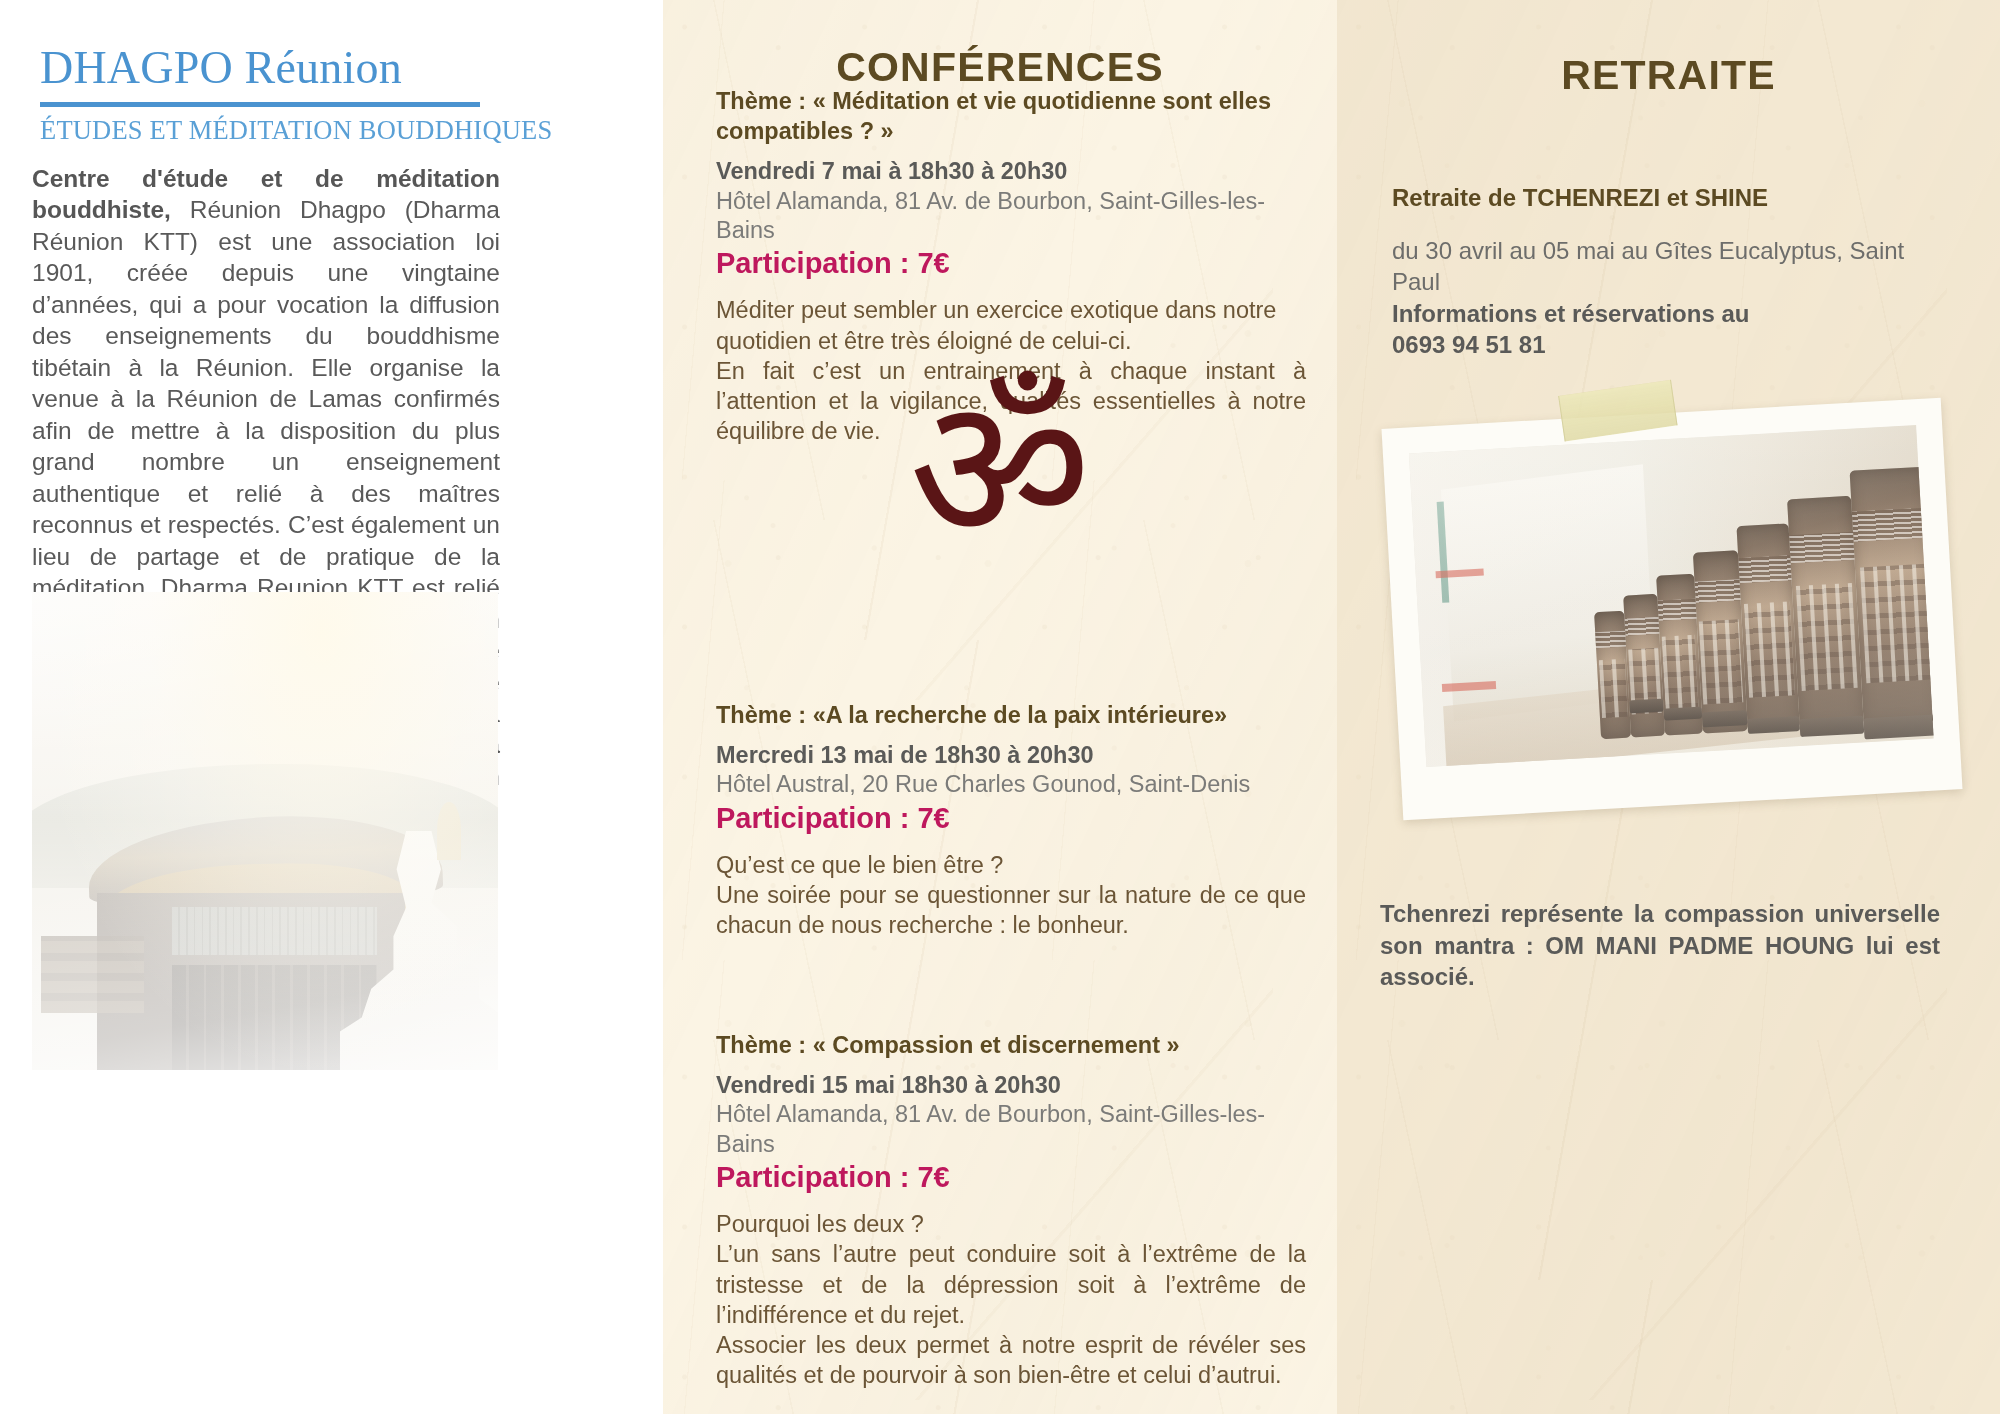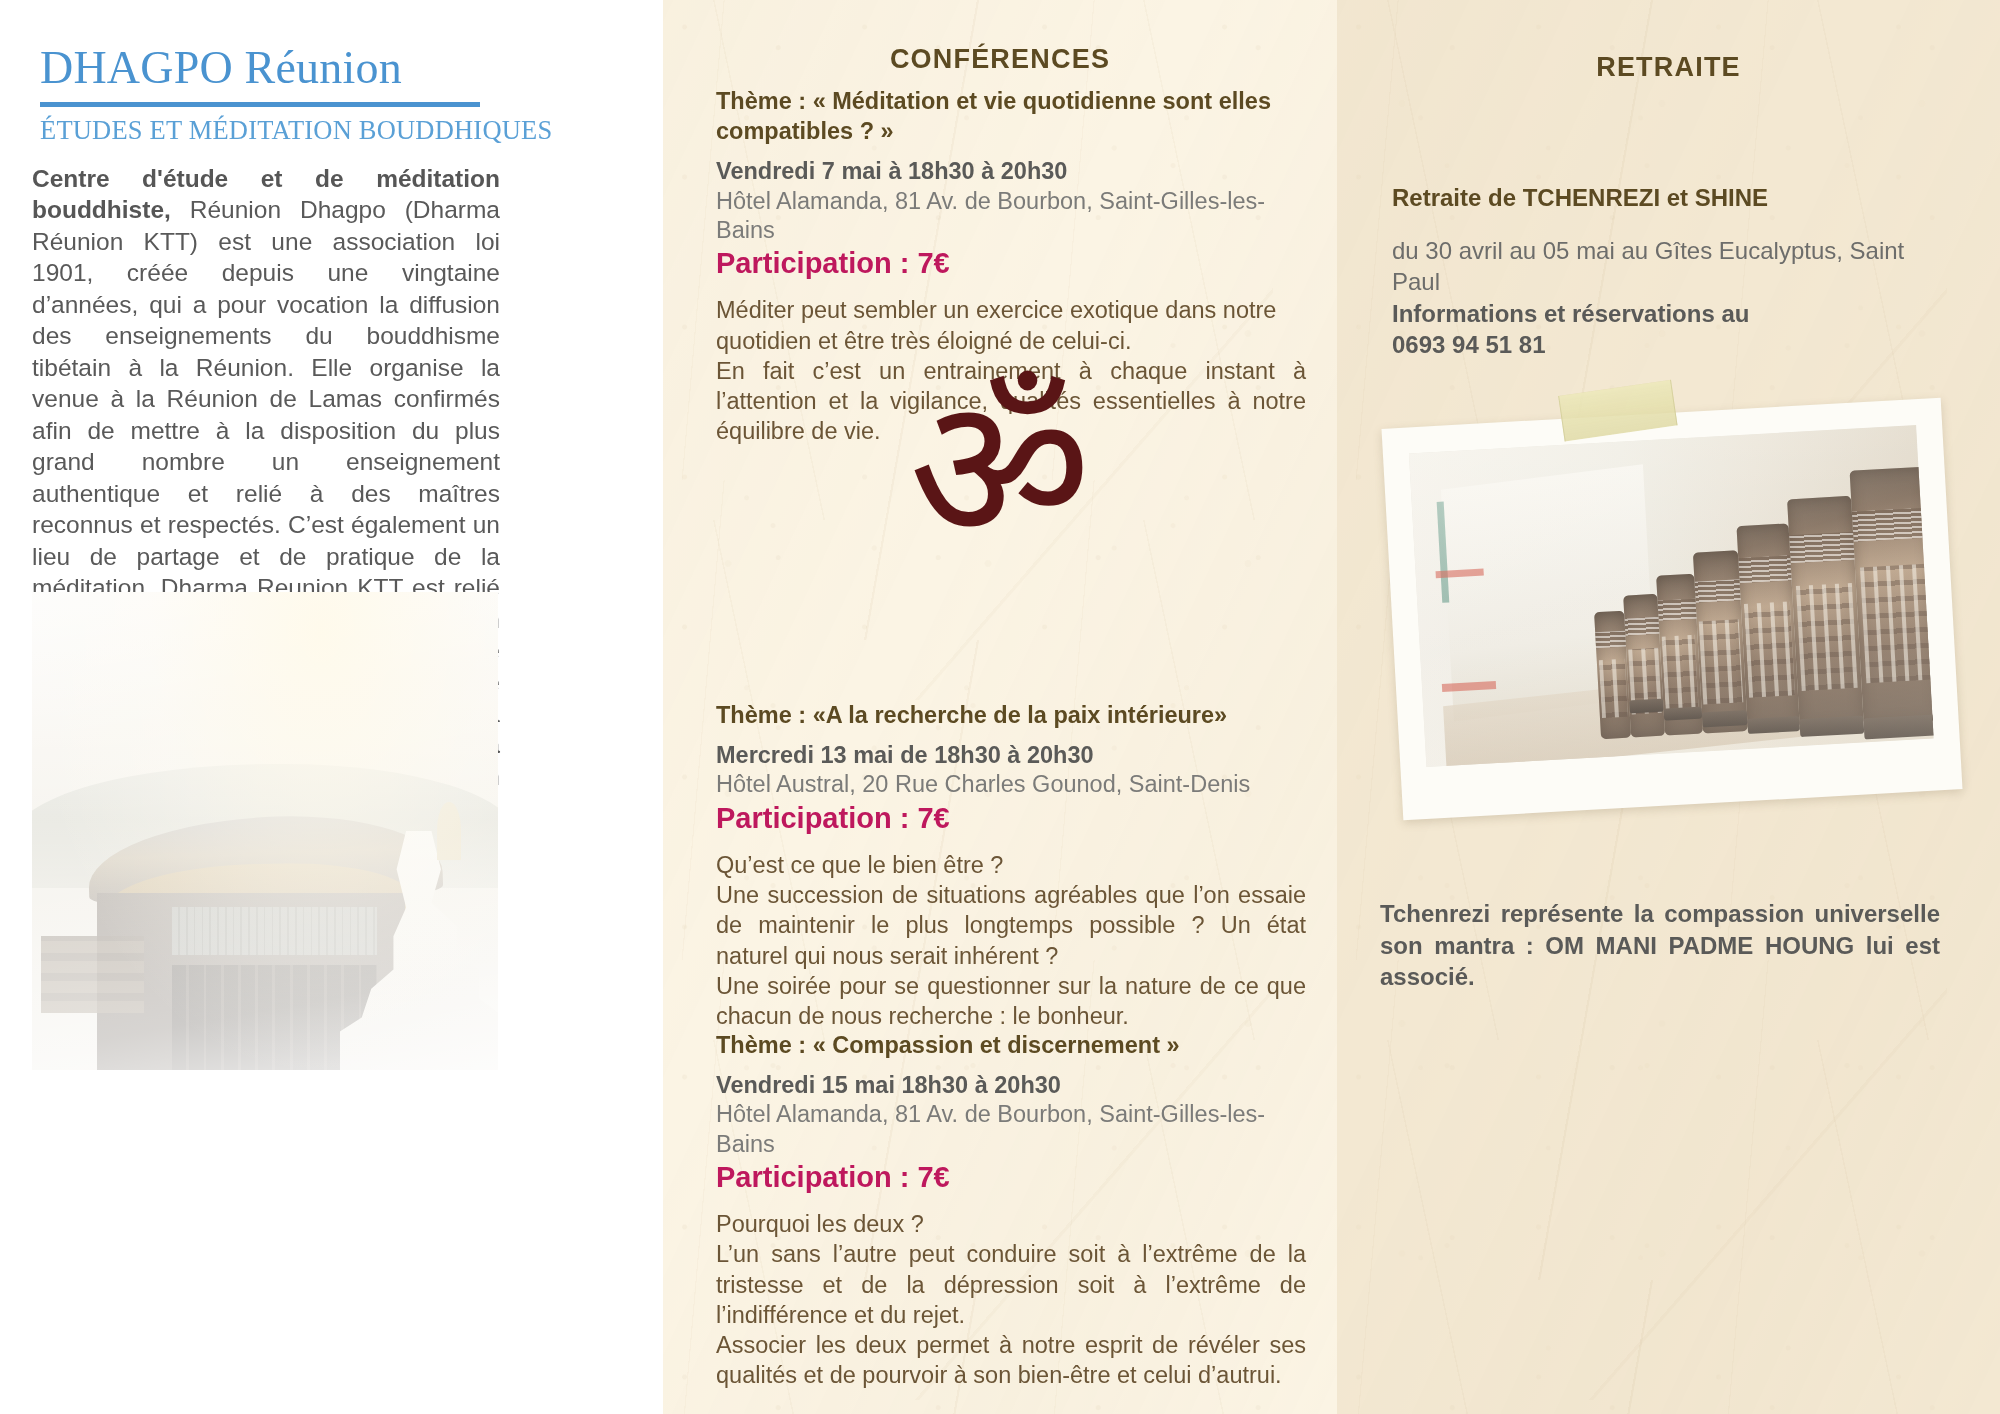--- a/index.html
+++ b/index.html
@@ -120,21 +120,21 @@
     background:linear-gradient(170deg,rgba(255,255,255,.86) 0%,rgba(255,255,255,.66) 28%,rgba(255,255,255,.62) 55%,rgba(255,255,255,.74) 82%,rgba(255,255,255,.92) 100%);
   }
   .temple-photo .wash2{
     position:absolute;inset:0;
     background:radial-gradient(ellipse at 62% 8%, rgba(255,250,235,.95) 0%, rgba(255,252,244,.35) 42%, rgba(255,255,255,0) 72%);
   }
 
   
   .col-head{
     position:absolute;width:100%;text-align:center;
-    font-size:27px;font-weight:bold;letter-spacing:1.2px;color:#5c4a22;
+    font-size:41px;font-weight:bold;letter-spacing:1.2px;color:#5c4a22;
   }
   .conf-block{position:absolute;left:53px;width:590px;}
   .theme{
     font-size:23.5px;font-weight:bold;line-height:1.28;color:#5c4a22;
     margin:0 0 11px 0;
   }
   .when{font-size:23.5px;font-weight:bold;color:#5a5a58;line-height:1.25;}
   .where{font-size:23.5px;color:#7b7b79;line-height:1.24;}
   .price{font-size:29px;font-weight:bold;color:#be185d;line-height:1.3;}
   .descr{
@@ -277,21 +277,20 @@
 
   <div class="om" style="top:370px;">ॐ</div>
 
   <div class="conf-block" style="left:716px;top:700px;">
     <div class="theme">Thème : «A la recherche de la paix intérieure»</div>
     <div class="when">Mercredi 13 mai de 18h30 à 20h30</div>
     <div class="where">Hôtel Austral, 20 Rue Charles Gounod, Saint-Denis</div>
     <div class="price">Participation : 7€</div>
     <div class="descr">
       <div class="nj">Qu’est ce que le bien être ?</div>
-      <div>Une succession de situations agréables que l’on essaie de maintenir le plus longtemps possible ? Un état naturel qui nous serait inhérent ?</div>
       <div>Une soirée pour se questionner sur la nature de ce que chacun de nous recherche : le bonheur.</div>
     </div>
   </div>
 
   <div class="conf-block" style="left:716px;top:1030px;">
     <div class="theme">Thème :  « Compassion et discernement »</div>
     <div class="when">Vendredi 15 mai 18h30 à 20h30</div>
     <div class="where">Hôtel Alamanda, 81 Av. de Bourbon, Saint-Gilles-les-Bains</div>
     <div class="price">Participation : 7€</div>
     <div class="descr">

